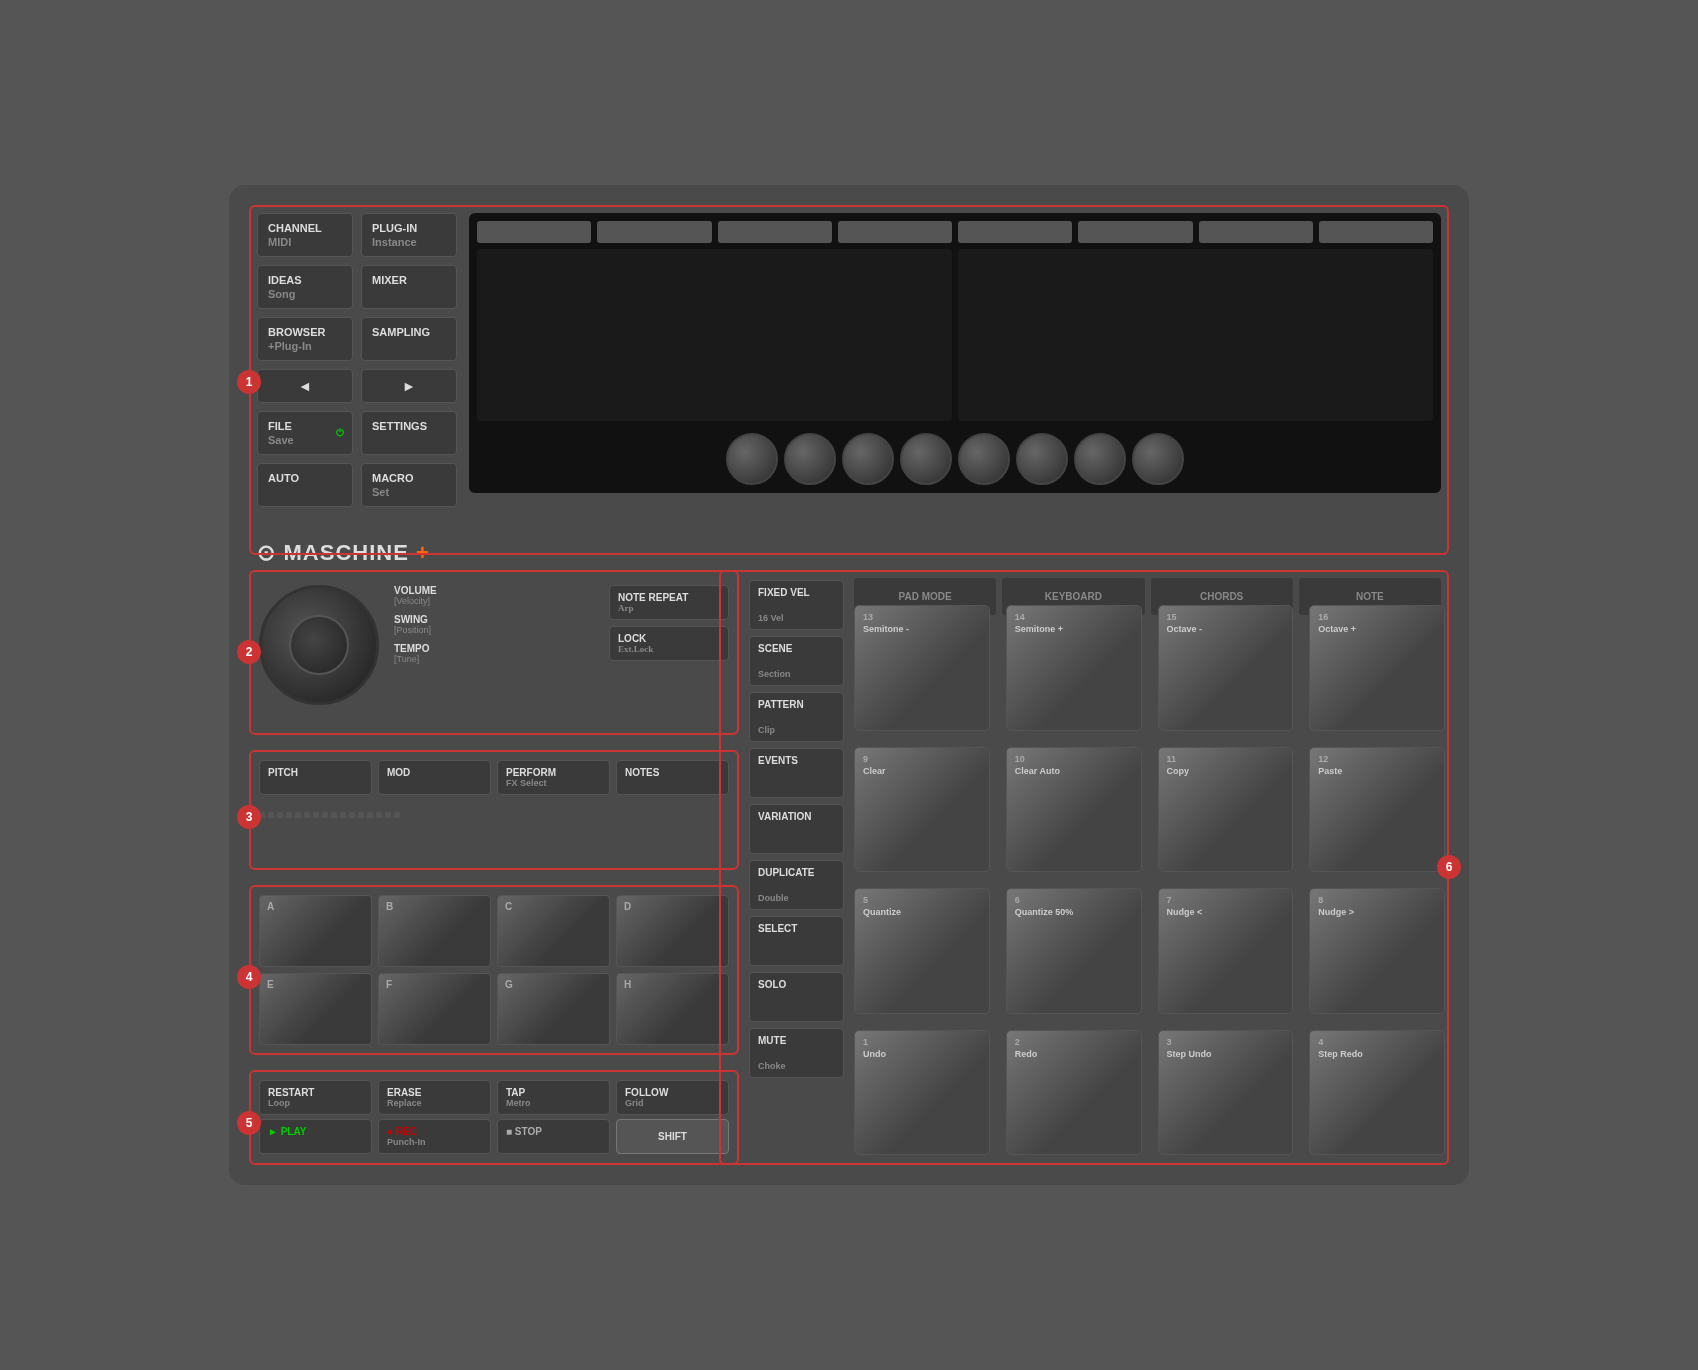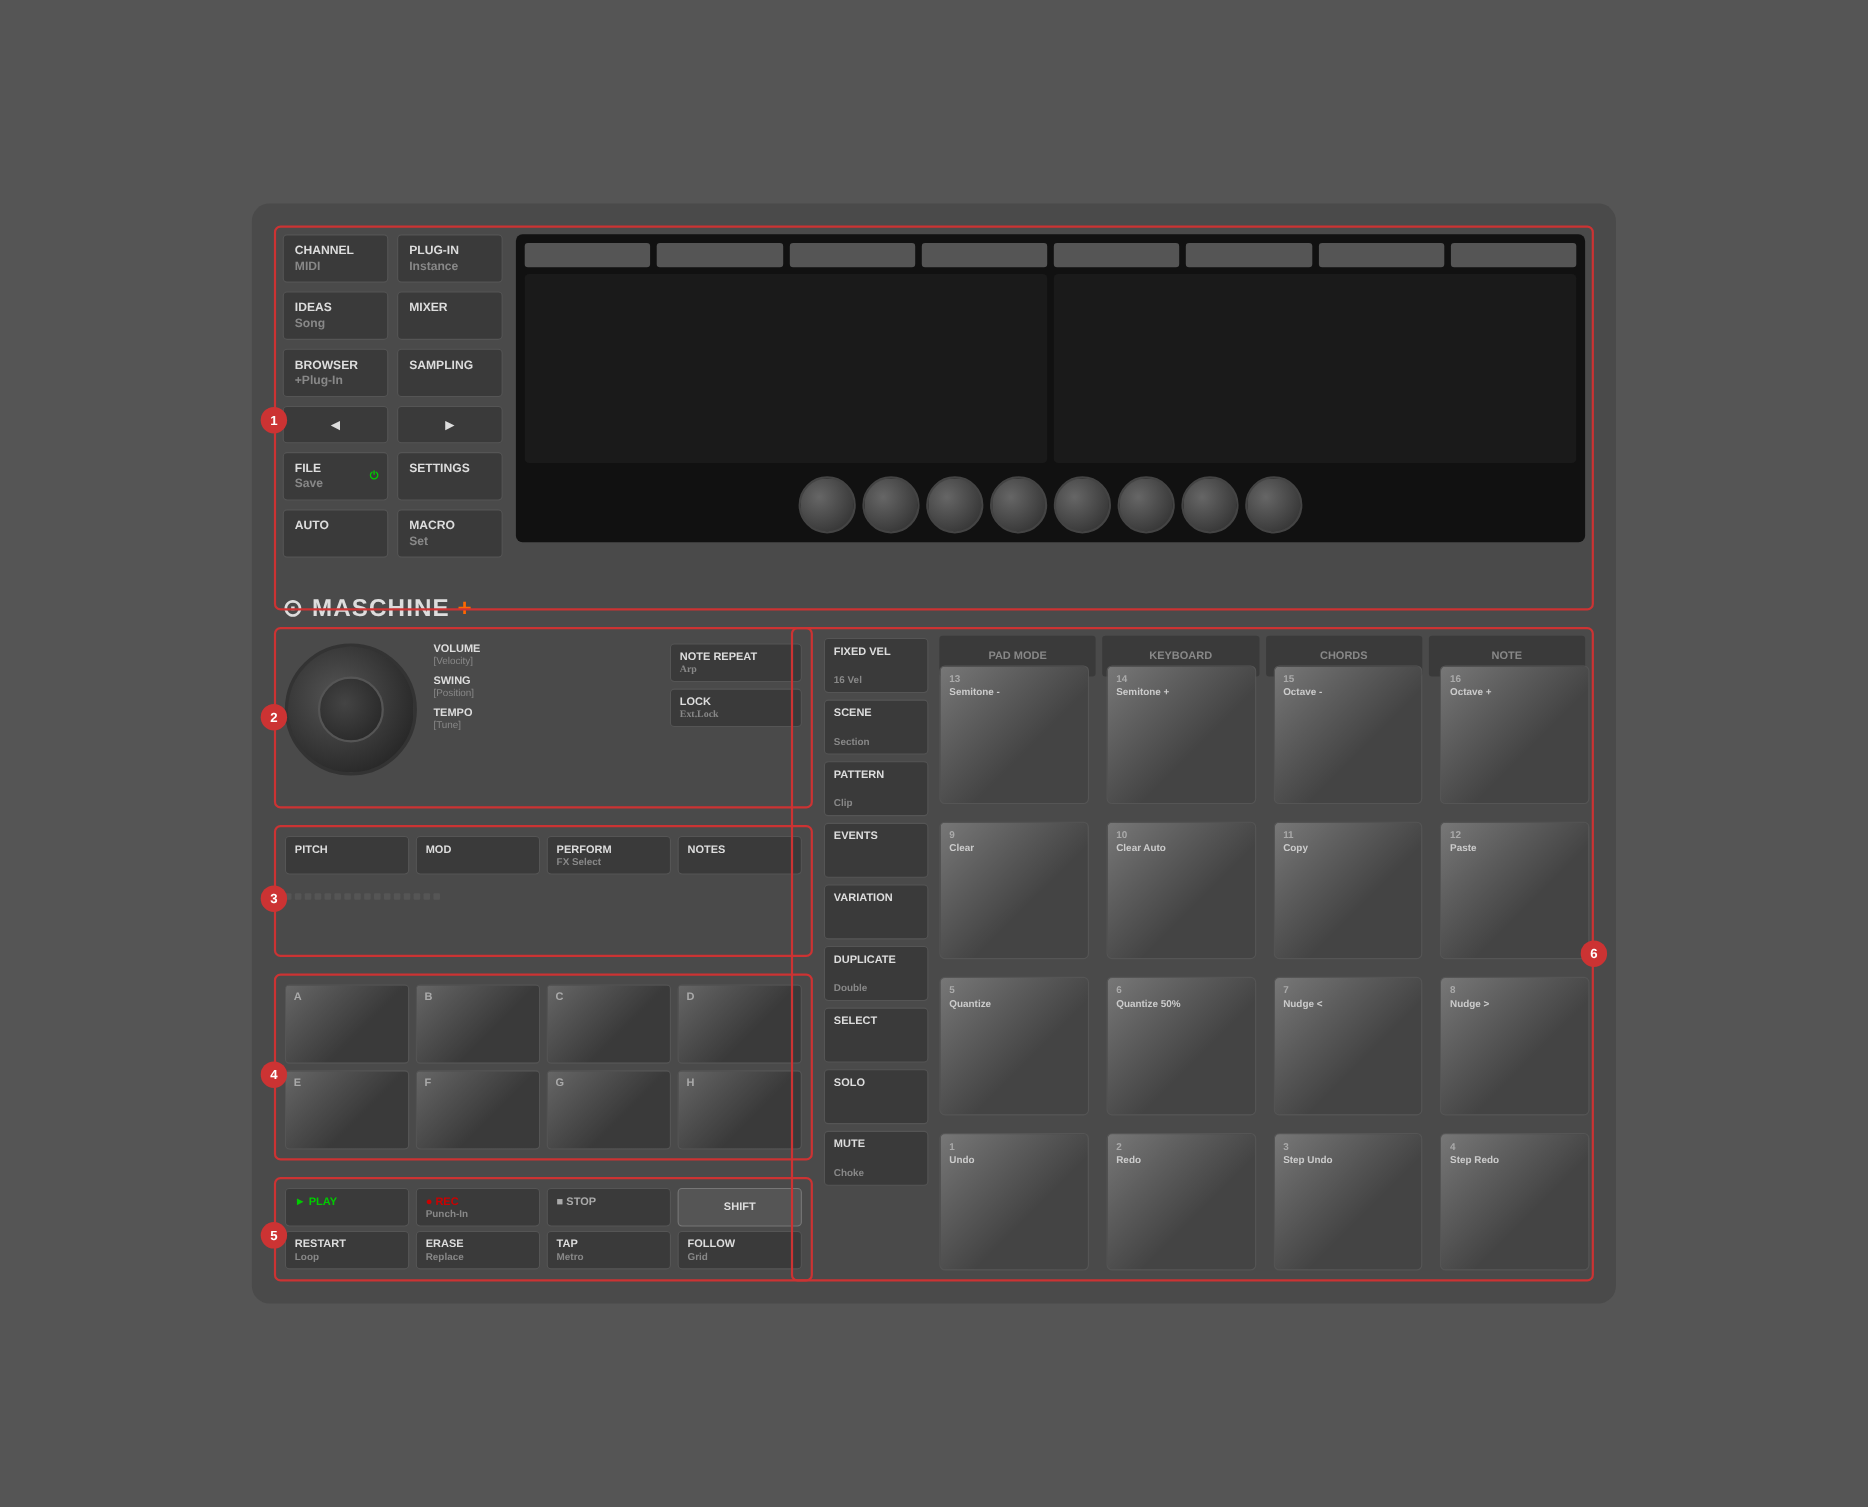--- a/index.html
+++ b/index.html
@@ -647,50 +647,50 @@
     <div class="pad-ah">F</div>
     <div class="pad-ah">G</div>
     <div class="pad-ah">H</div>
   </div>
 
   <div class="section5"></div>
   <div class="badge badge5">5</div>
 
   <div class="transport-btns">
     <div class="trans-row">
+      <div class="trans-btn">
+        <span>RESTART</span>
+        <span class="sub">Loop</span>
+      </div>
+      <div class="trans-btn">
+        <span>ERASE</span>
+        <span class="sub">Replace</span>
+      </div>
+      <div class="trans-btn">
+        <span>TAP</span>
+        <span class="sub">Metro</span>
+      </div>
+      <div class="trans-btn">
+        <span>FOLLOW</span>
+        <span class="sub">Grid</span>
+      </div>
+    </div>
+    <div class="trans-row">
       <div class="trans-btn play">
         <span>► PLAY</span>
       </div>
       <div class="trans-btn rec">
         <span>● REC</span>
         <span class="sub">Punch-In</span>
       </div>
       <div class="trans-btn stop">
         <span>■ STOP</span>
       </div>
       <div class="trans-btn shift-btn">
         <span>SHIFT</span>
-      </div>
-    </div>
-    <div class="trans-row">
-      <div class="trans-btn">
-        <span>RESTART</span>
-        <span class="sub">Loop</span>
-      </div>
-      <div class="trans-btn">
-        <span>ERASE</span>
-        <span class="sub">Replace</span>
-      </div>
-      <div class="trans-btn">
-        <span>TAP</span>
-        <span class="sub">Metro</span>
-      </div>
-      <div class="trans-btn">
-        <span>FOLLOW</span>
-        <span class="sub">Grid</span>
       </div>
     </div>
   </div>
 
   <div class="section6"></div>
   <div class="badge badge6">6</div>
 
   <div class="left-col">
     <div class="left-col-btn">
       <span>FIXED VEL</span>

